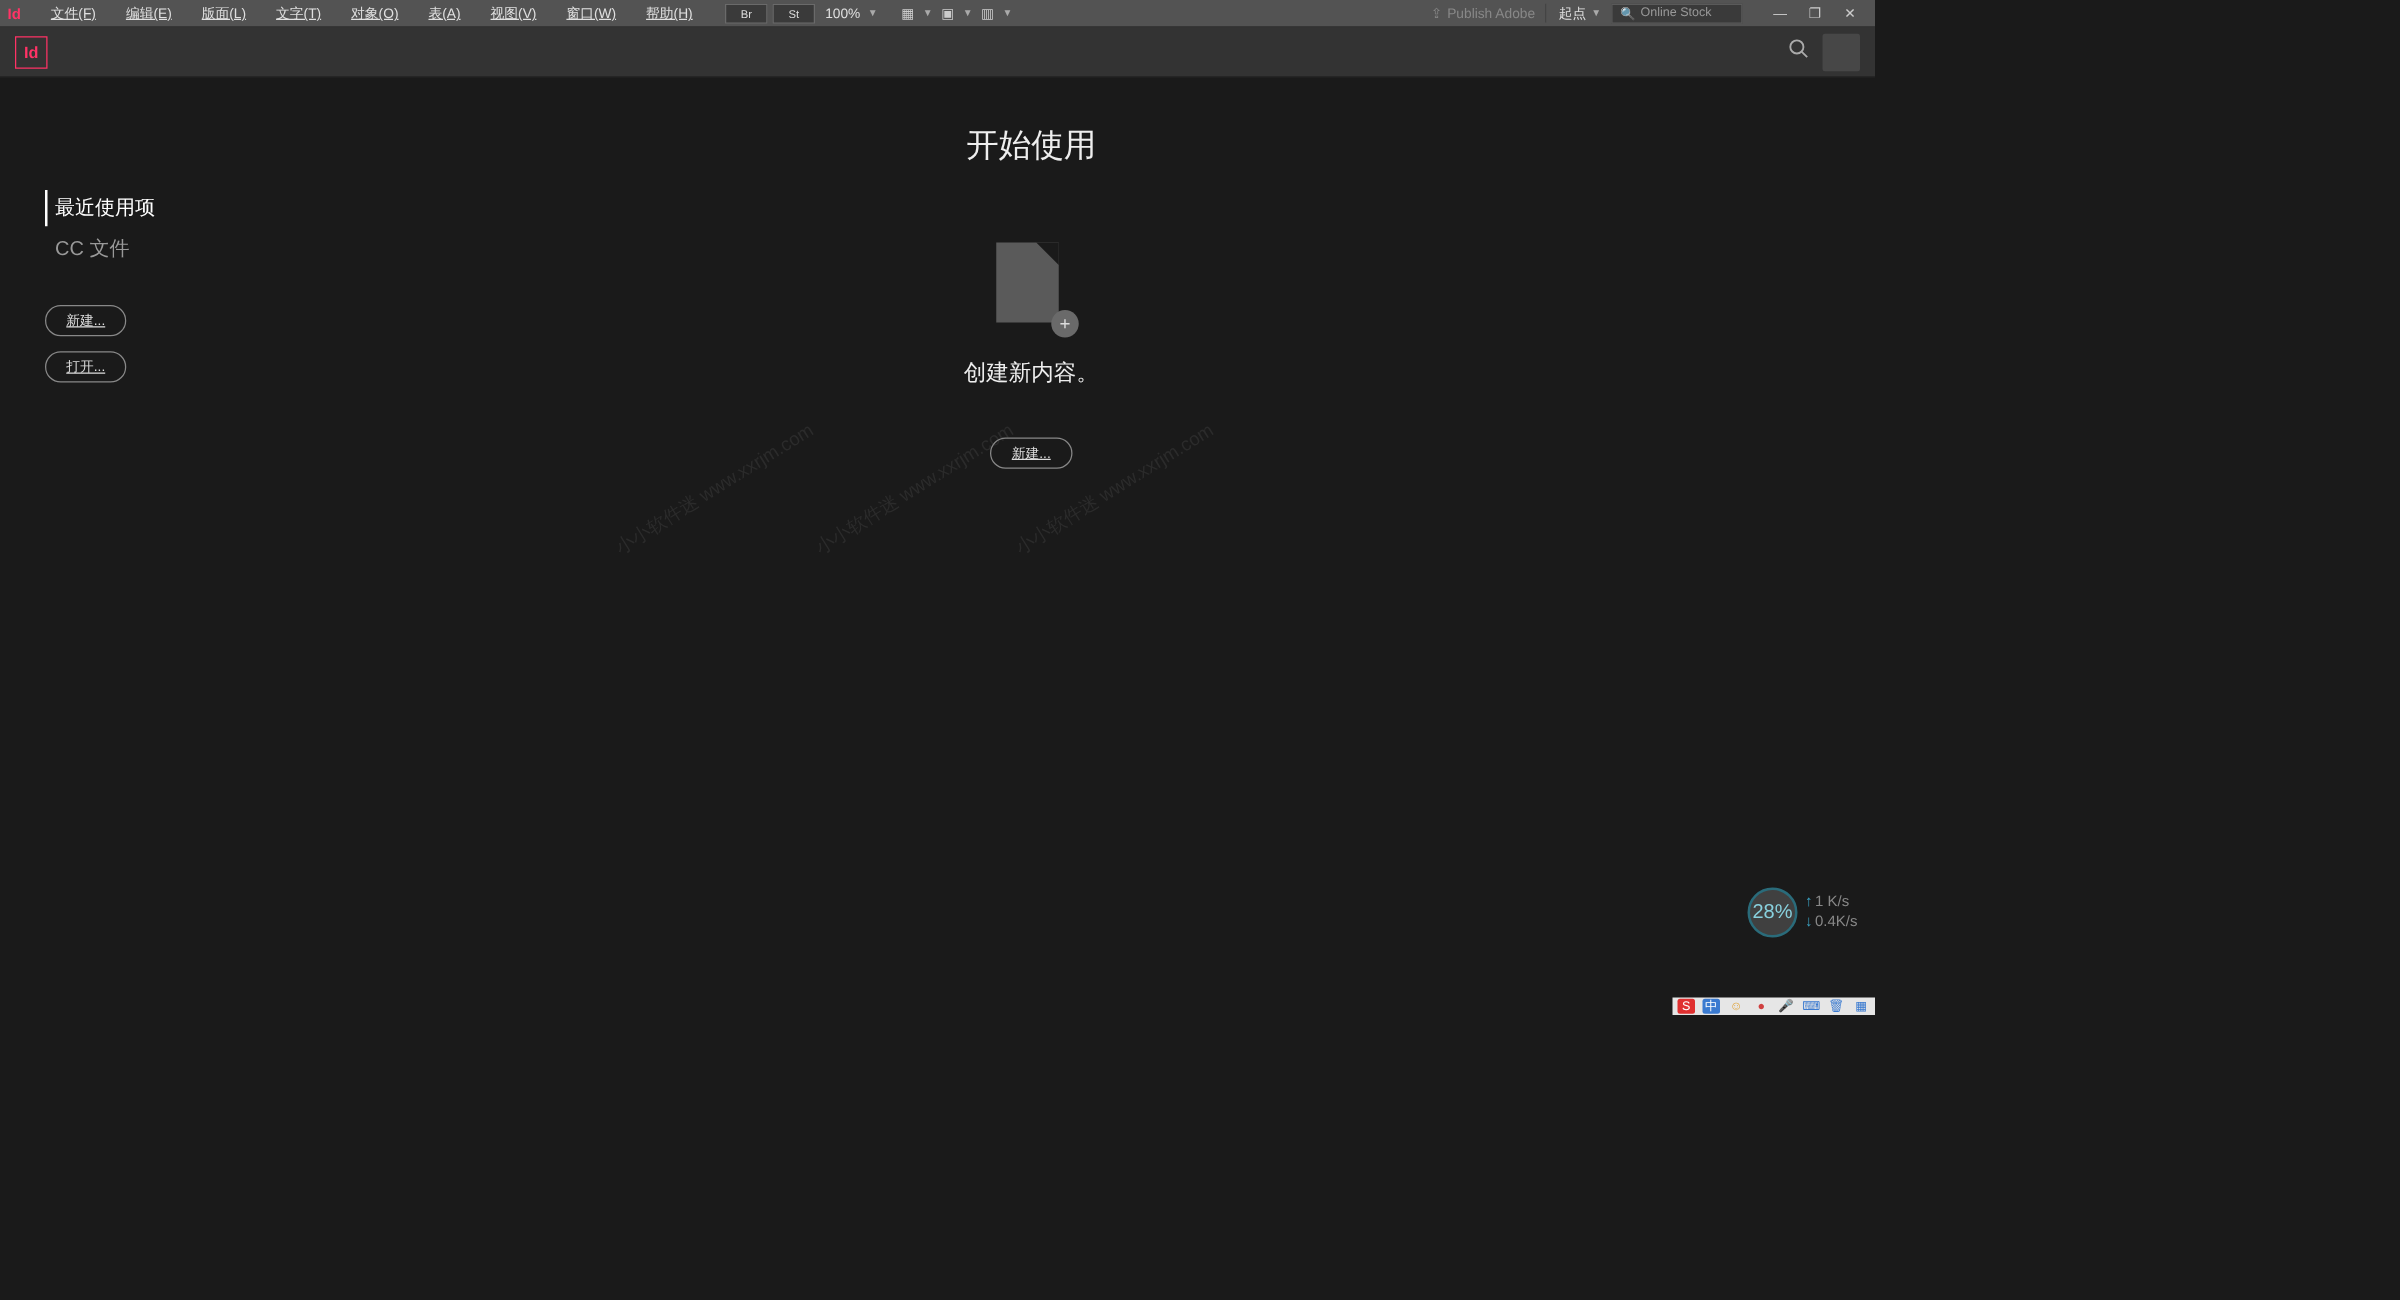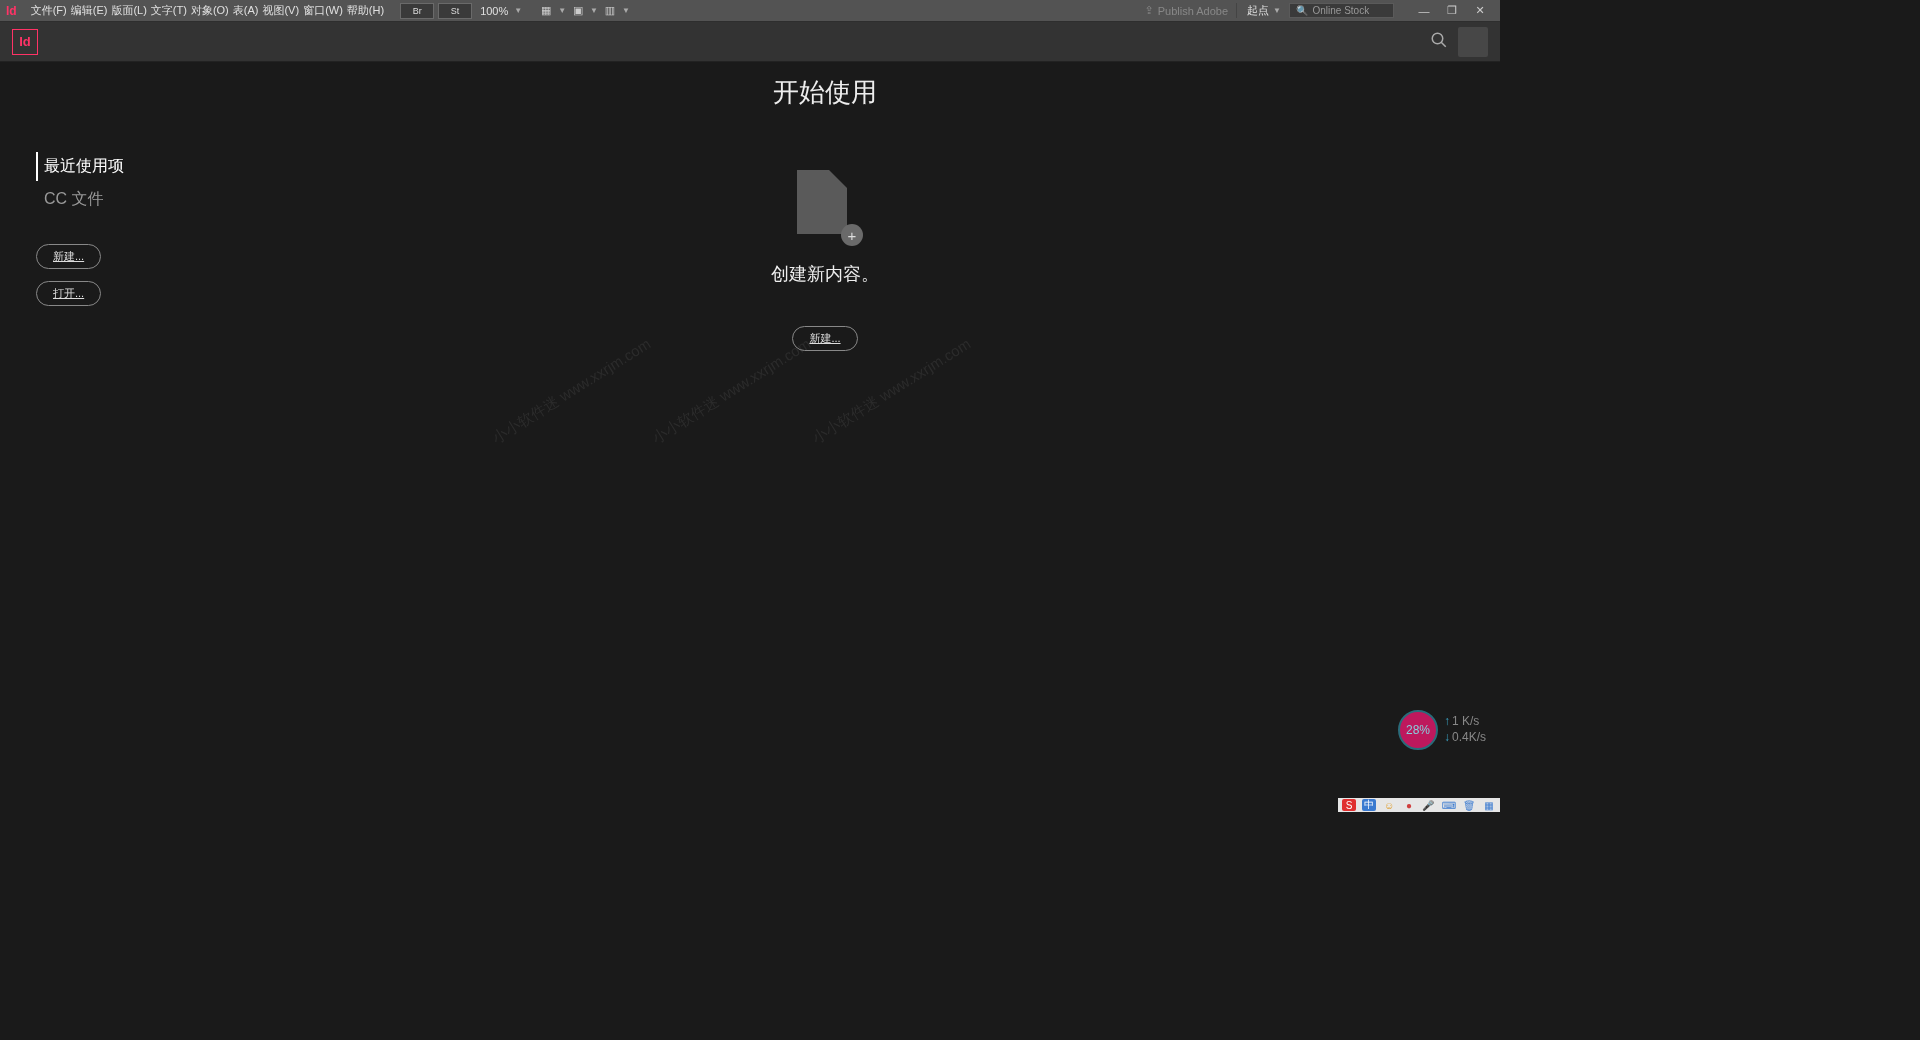--- a/index.html
+++ b/index.html
@@ -1,21 +1,21 @@
 <!DOCTYPE html>
 <html><head>
 <meta charset="utf-8">
 <style>
 * { margin: 0; padding: 0; box-sizing: border-box; font-family: "Microsoft YaHei", "Segoe UI", Arial, sans-serif; }
 body { background: #1a1a1a; color: #ccc; width: 1500px; height: 812px; overflow: hidden; position: relative; }
 
 
 .menubar { height: 22px; background: #535353; display: flex; align-items: center; padding: 0 6px; font-size: 11px; color: #e0e0e0; border-bottom: 1px solid #2e2e2e; }
 .menubar .app-label { color: #ff3366; font-weight: bold; margin-right: 12px; font-size: 12px; }
-.menubar .menu-item { margin: 0 2px; cursor: pointer; white-space: nowrap; }
+.menubar .menu-item { margin: 0 12px; cursor: pointer; white-space: nowrap; text-decoration: underline; }
 .menubar .tool-icon { width: 34px; height: 16px; background: #3a3a3a; border: 1px solid #6a6a6a; display: inline-flex; align-items: center; justify-content: center; margin: 0 2px; font-size: 9px; color: #ddd; cursor: pointer; }
 .menubar .zoom { margin: 0 6px; display: flex; align-items: center; gap: 6px; }
 .menubar .spacer { flex: 1; }
 .menubar .right-group { display: flex; align-items: center; gap: 8px; }
 .menubar .publish { color: #888; font-size: 11px; display: flex; align-items: center; gap: 4px; }
 .menubar .workspace { display: flex; align-items: center; gap: 4px; font-size: 11px; border-left: 1px solid #444; padding-left: 10px; }
 .menubar .search-stock { background: #3a3a3a; border: 1px solid #5a5a5a; padding: 1px 6px; display: flex; align-items: center; gap: 4px; width: 105px; font-size: 10px; color: #999; }
 .window-controls { display: flex; gap: 0; margin-left: 8px; }
 .window-controls .wc { width: 28px; height: 18px; display: flex; align-items: center; justify-content: center; color: #ccc; cursor: pointer; }
 .menubar .view-icons { display: flex; align-items: center; gap: 2px; margin-left: 8px; }
@@ -32,34 +32,34 @@
 .main { position: absolute; top: 62px; bottom: 14px; left: 0; right: 0; background: #1a1a1a; display: flex; }
 
 
 .sidebar { width: 150px; padding: 90px 10px 0 36px; }
 .sidebar .nav-item { font-size: 16px; color: #999; padding: 4px 0 4px 8px; cursor: pointer; margin-bottom: 4px; }
 .sidebar .nav-item.active { color: #fff; border-left: 2px solid #fff; padding-left: 6px; font-weight: 500; }
 .sidebar .btns { margin-top: 30px; display: flex; flex-direction: column; gap: 12px; align-items: flex-start; }
 .pill-btn { background: transparent; border: 1px solid #888; color: #ddd; border-radius: 14px; padding: 4px 16px; font-size: 11px; cursor: pointer; min-width: 54px; text-align: center; text-decoration: underline; }
 
 
-.center { flex: 1; display: flex; flex-direction: column; align-items: center; padding-top: 13px; }
+.center { flex: 1; display: flex; flex-direction: column; align-items: center; padding-top: 37px; }
 .center .title { font-size: 26px; color: #eee; font-weight: 300; margin-bottom: 60px; }
 .center .file-icon { width: 56px; height: 70px; position: relative; margin-bottom: 22px; }
 .center .file-icon .body { width: 50px; height: 64px; background: #5a5a5a; position: relative; }
 .center .file-icon .body::before { content: ''; position: absolute; top: 0; right: 0; width: 0; height: 0; border-top: 18px solid #1a1a1a; border-left: 18px solid transparent; }
 .center .file-icon .plus { position: absolute; bottom: -6px; right: -10px; width: 22px; height: 22px; border-radius: 50%; background: #6a6a6a; color: #ddd; display: flex; align-items: center; justify-content: center; font-size: 15px; }
 .center .subtitle { font-size: 18px; color: #eee; margin-bottom: 40px; }
 
 
 .watermark { position: absolute; color: rgba(120,120,120,0.18); font-size: 15px; transform: rotate(-32deg); pointer-events: none; white-space: nowrap; }
 
 
 .sys-widget { position: absolute; right: 14px; bottom: 62px; display: flex; align-items: center; gap: 6px; }
-.sys-widget .circle { width: 40px; height: 40px; border-radius: 50%; background: #be185d; border: 2px solid #2a6b7a; display: flex; align-items: center; justify-content: center; color: #88d0dd; font-size: 12px; }
+.sys-widget .circle { width: 40px; height: 40px; border-radius: 50%; background: #404040; border: 2px solid #2a6b7a; display: flex; align-items: center; justify-content: center; color: #88d0dd; font-size: 16px; }
 .sys-widget .net { font-size: 12px; color: #888; line-height: 1.3; }
 .sys-widget .net .up::before { content: '↑'; color: #3aa0c0; margin-right: 2px; }
 .sys-widget .net .down::before { content: '↓'; color: #3aa0c0; margin-right: 2px; }
 
 
 .tray { position: absolute; right: 0; bottom: 0; height: 14px; display: flex; align-items: center; gap: 6px; padding: 0 4px; background: #e6e6e6; }
 .tray .ticon { width: 14px; height: 12px; display: inline-flex; align-items: center; justify-content: center; font-size: 10px; border-radius: 2px; }
 .tray .sogou { background: #e03030; color: #fff; }
 .tray .cn { background: #3a7ad0; color: #fff; }
 

